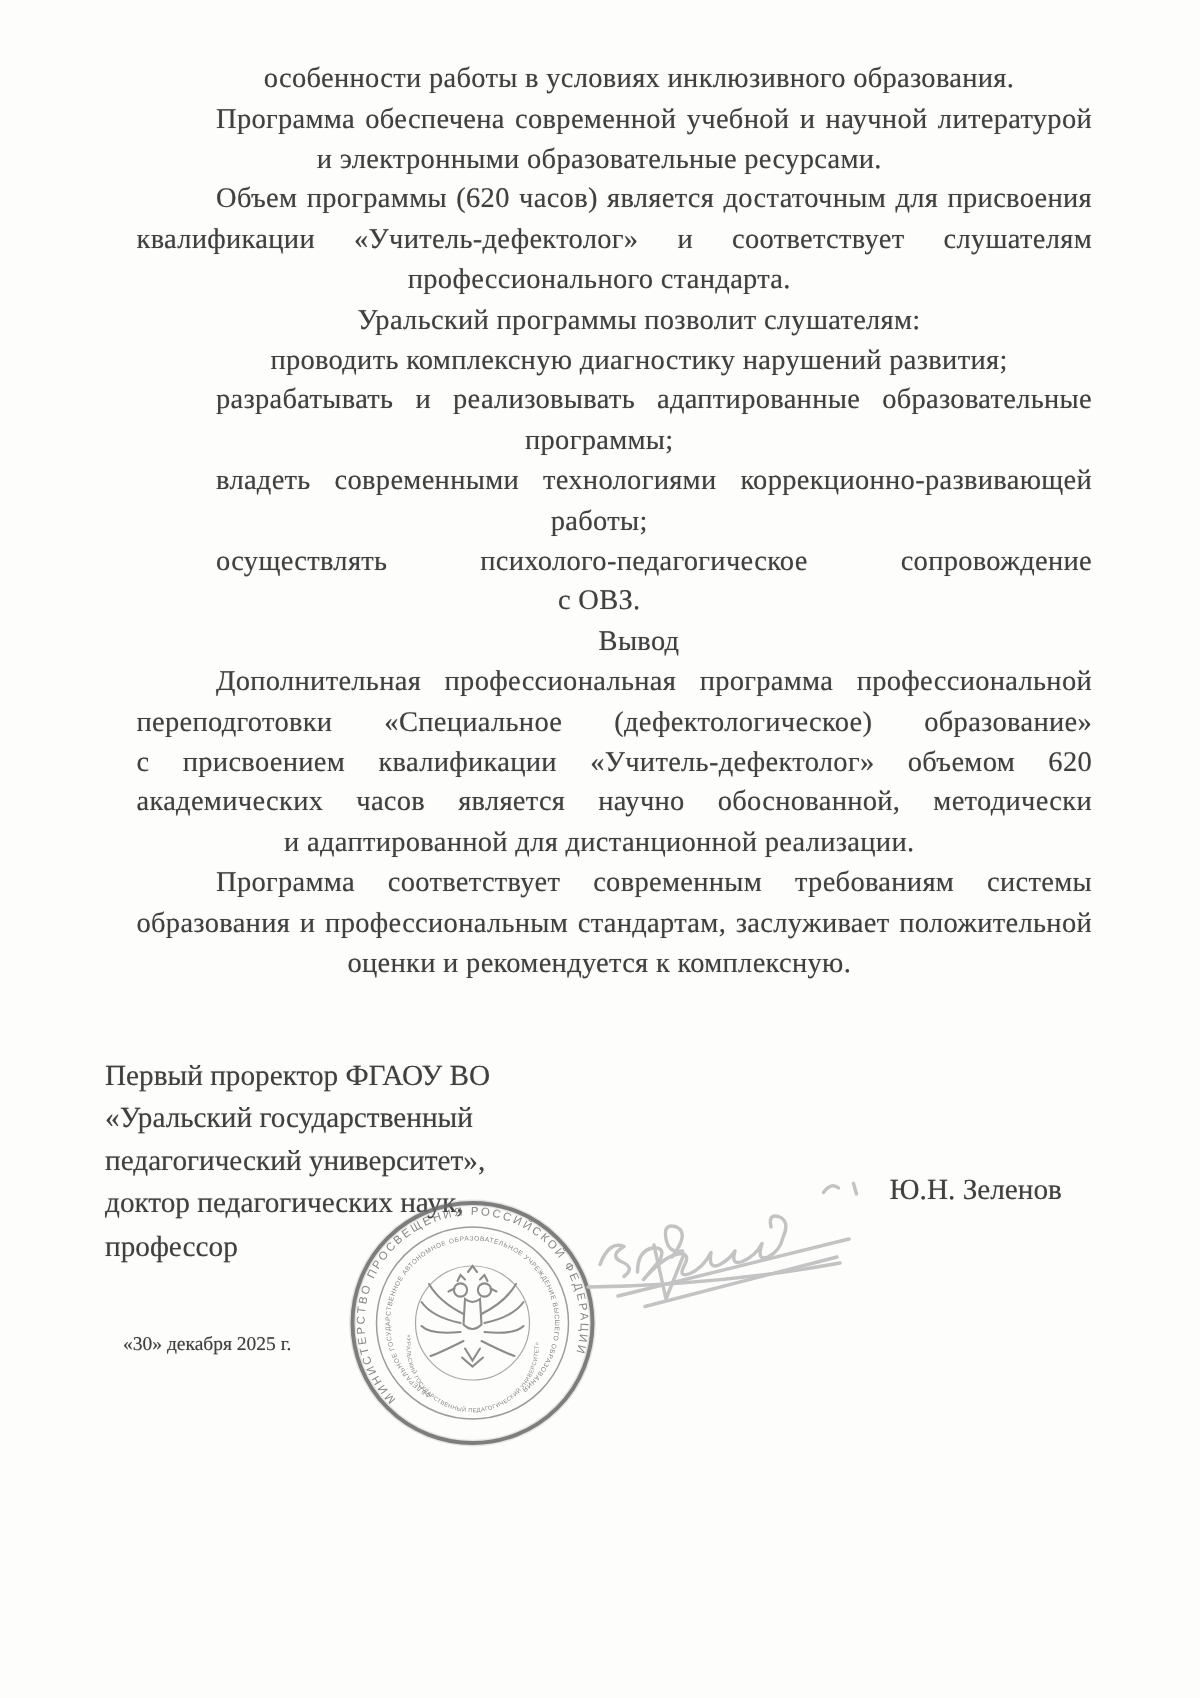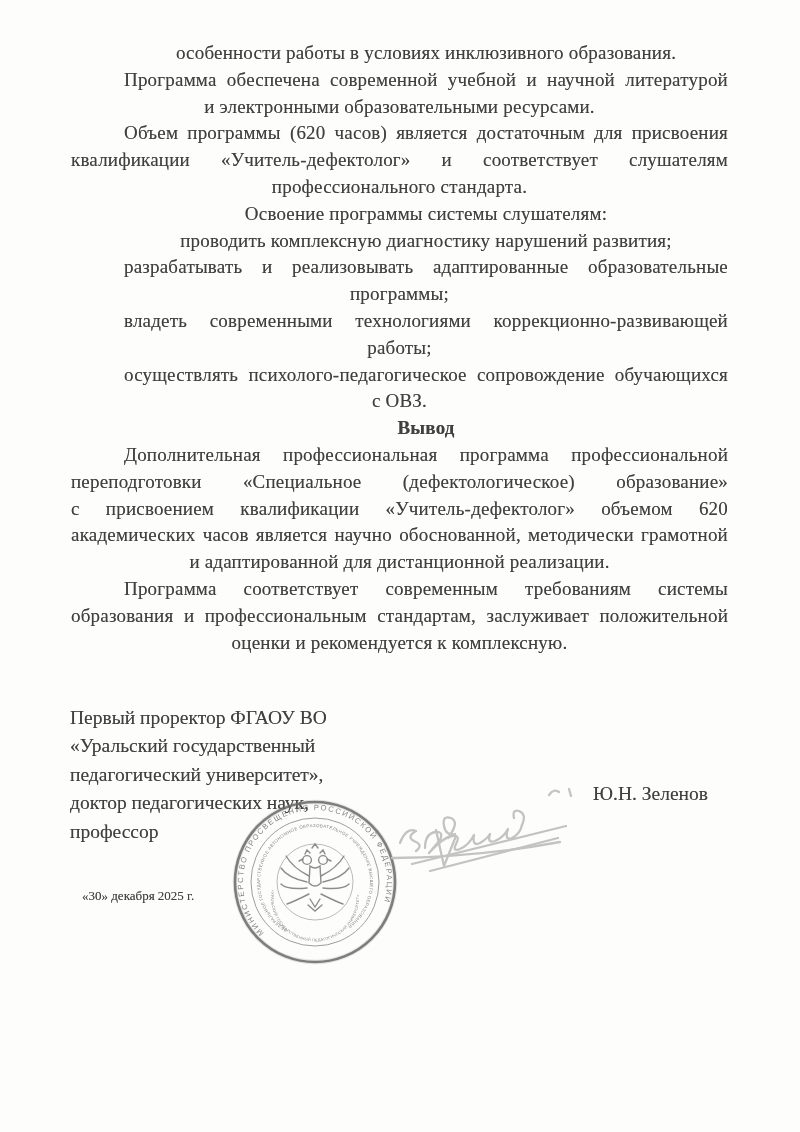--- a/index.html
+++ b/index.html
@@ -13,22 +13,22 @@
   .doc-lines {
     position:absolute; left:71px; top:40px; width:657px;
     font-size:19px; letter-spacing:0.2px;
     text-shadow:0 0 0.6px rgba(64,64,64,0.5);
   }
   .line {
     height:26.8px; line-height:26.8px; overflow:hidden;
     text-align:center; white-space:normal;
   }
   .line.indent { padding-left:53px; }
-  .line.just { text-align:justify; text-align-last:justify; }
-  .line.bold { font-weight:bold; }
+  .line.just { text-align:justify; text-align-last:justify;margin-left:20px; }
+  .line.bold { font-weight:normal; }
   
   .sig-block {
     position:absolute; left:70px; top:704px; width:420px;
     font-size:19.5px; line-height:28.4px;
     text-shadow:0 0 0.6px rgba(64,64,64,0.5);
   }
   .sig-name {
     position:absolute; left:593px; top:780px;
     font-size:19.5px; line-height:28px;
     text-shadow:0 0 0.6px rgba(64,64,64,0.5);
@@ -44,25 +44,25 @@
   .sign-svg { position:absolute; left:0; top:0; z-index:3; pointer-events:none; }
 </style>
 </head>
 <body>
 
 <div class="page">
 
   <div class="doc-lines">
       <div class="line indent">особенности работы в условиях инклюзивного образования.</div>
       <div class="line indent just">Программа обеспечена современной учебной и научной литературой</div>
-      <div class="line">и электронными образовательными ресурсами.</div>
+      <div class="line">и электронными образовательные ресурсами.</div>
       <div class="line indent just">Объем программы (620 часов) является достаточным для присвоения</div>
       <div class="line just">квалификации «Учитель-дефектолог» и соответствует слушателям</div>
       <div class="line">профессионального стандарта.</div>
-      <div class="line indent">Освоение программы системы слушателям:</div>
+      <div class="line indent">Уральский программы позволит слушателям:</div>
       <div class="line indent">проводить комплексную диагностику нарушений развития;</div>
       <div class="line indent just">разрабатывать и реализовывать адаптированные образовательные</div>
       <div class="line">программы;</div>
       <div class="line indent just">владеть современными технологиями коррекционно-развивающей</div>
       <div class="line">работы;</div>
       <div class="line indent just">осуществлять психолого-педагогическое сопровождение обучающихся</div>
       <div class="line">с ОВЗ.</div>
       <div class="line indent bold">Вывод</div>
       <div class="line indent just">Дополнительная профессиональная программа профессиональной</div>
       <div class="line just">переподготовки «Специальное (дефектологическое) образование»</div>

